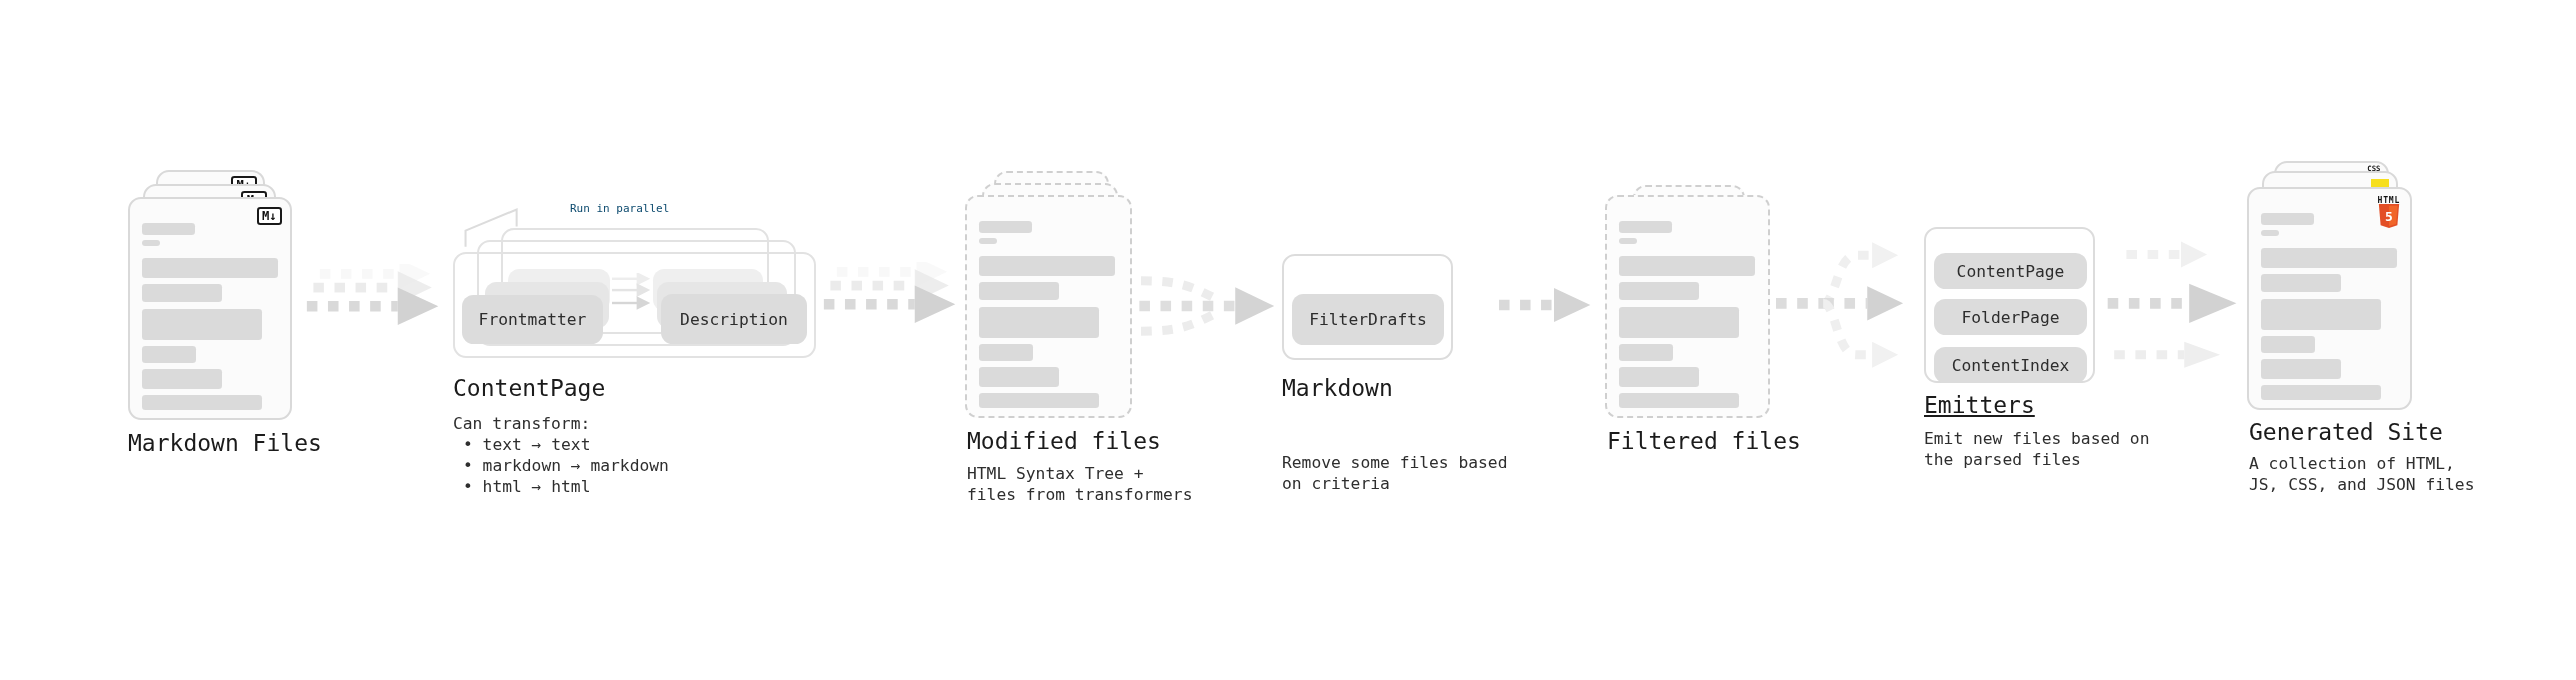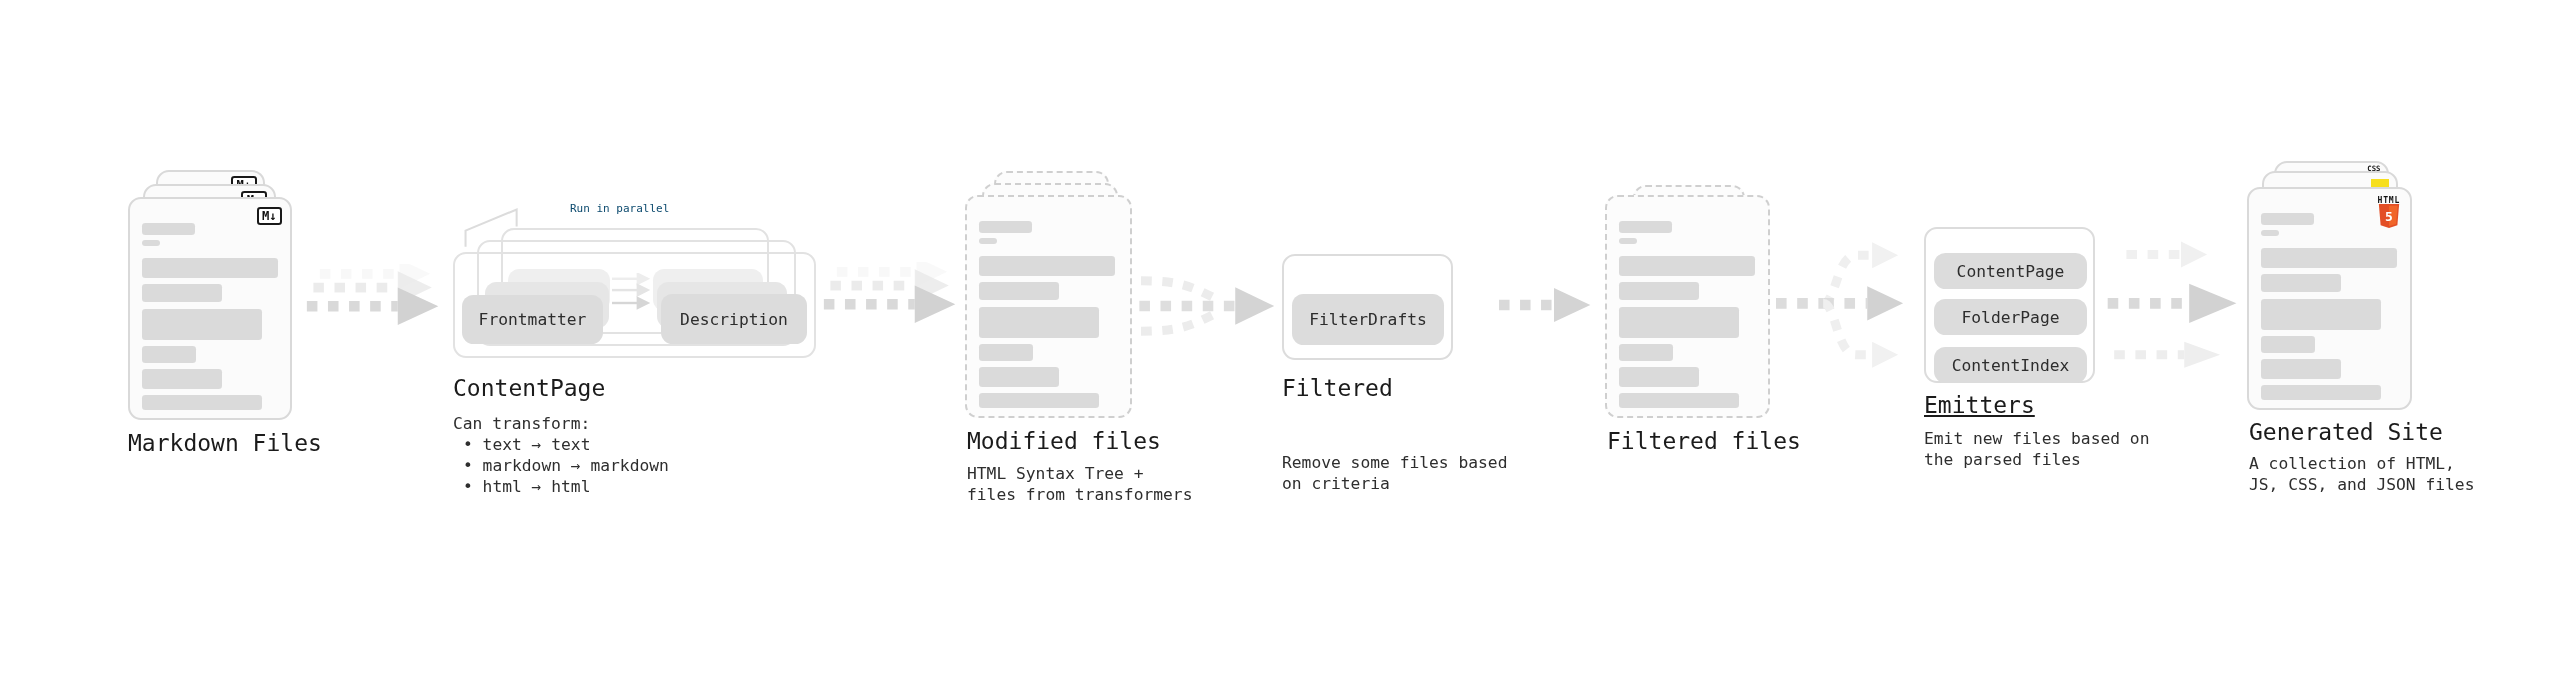--- a/index.html
+++ b/index.html
@@ -166,21 +166,21 @@
   <svg class="abs" style="left:1136px;top:267px;" width="140" height="78" viewBox="0 0 172 96">
     <path d="M 6 17 C 55 17 68 24 100 40" fill="none" stroke="#ececec" stroke-width="11" stroke-dasharray="13 13"></path>
     <path d="M 6 79 C 55 79 68 72 100 56" fill="none" stroke="#ececec" stroke-width="11" stroke-dasharray="13 13"></path>
     <line x1="4" y1="48" x2="122" y2="48" stroke="#dedede" stroke-width="13" stroke-dasharray="13 13"></line>
     <polygon points="122,25 122,71 170,48" fill="#d4d4d4"></polygon>
   </svg>
 
   <div>
     <div class="box solidbg" style="left:1282px;top:254px;width:171px;height:106px;"></div>
     <div class="pill" style="left:1292px;top:279px;width:152px;height:51px;">FilterDrafts</div>
-    <div class="title" style="left:1282px;top:375px;">Filtered</div>
+    <div class="title" style="left:1282px;top:375px;">Markdown</div>
     <div class="desc" style="left:1282px;top:412px;margin-top:40px;">
       <div>Remove some files based</div>
       <div>on criteria</div>
     </div>
   </div>
 
   <svg class="abs" style="left:1499px;top:284px;" width="93" height="42" viewBox="0 0 115 52">
     <line x1="0" y1="26" x2="68" y2="26" stroke="#d9d9d9" stroke-width="13" stroke-dasharray="13 13"></line>
     <polygon points="68,5 68,47 113,26" fill="#d4d4d4"></polygon>
   </svg>

